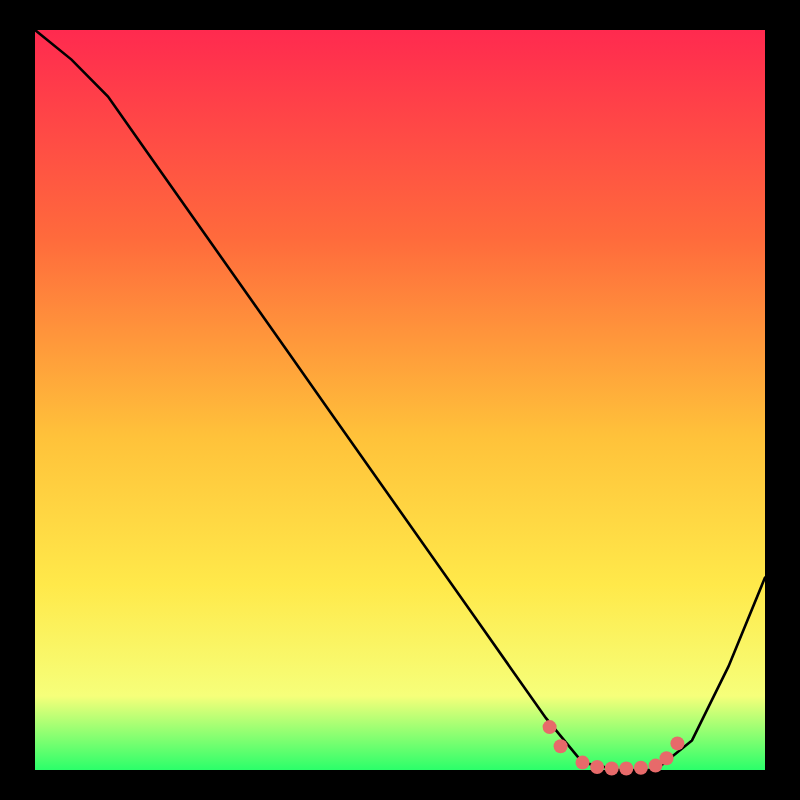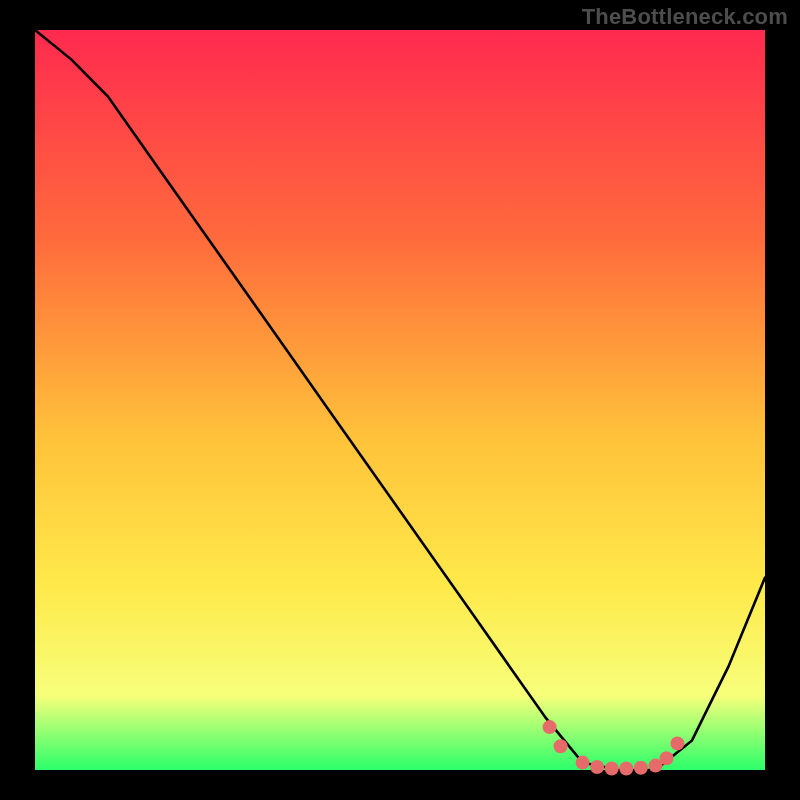--- a/index.html
+++ b/index.html
@@ -59,15 +59,14 @@
         <circle cx="597.1" cy="767.0" r="7" fill="#e76a6a"></circle>
         <circle cx="611.7" cy="768.5" r="7" fill="#e76a6a"></circle>
         <circle cx="626.3" cy="768.5" r="7" fill="#e76a6a"></circle>
         <circle cx="640.9" cy="767.8" r="7" fill="#e76a6a"></circle>
         <circle cx="655.5" cy="765.6" r="7" fill="#e76a6a"></circle>
         <circle cx="666.5" cy="758.2" r="7" fill="#e76a6a"></circle>
         <circle cx="677.4" cy="743.4" r="7" fill="#e76a6a"></circle>
       </g>
 </svg>
 
-<div class="watermark">TheBottleneck.com</div>
 
 </div>
 
 </body></html>

